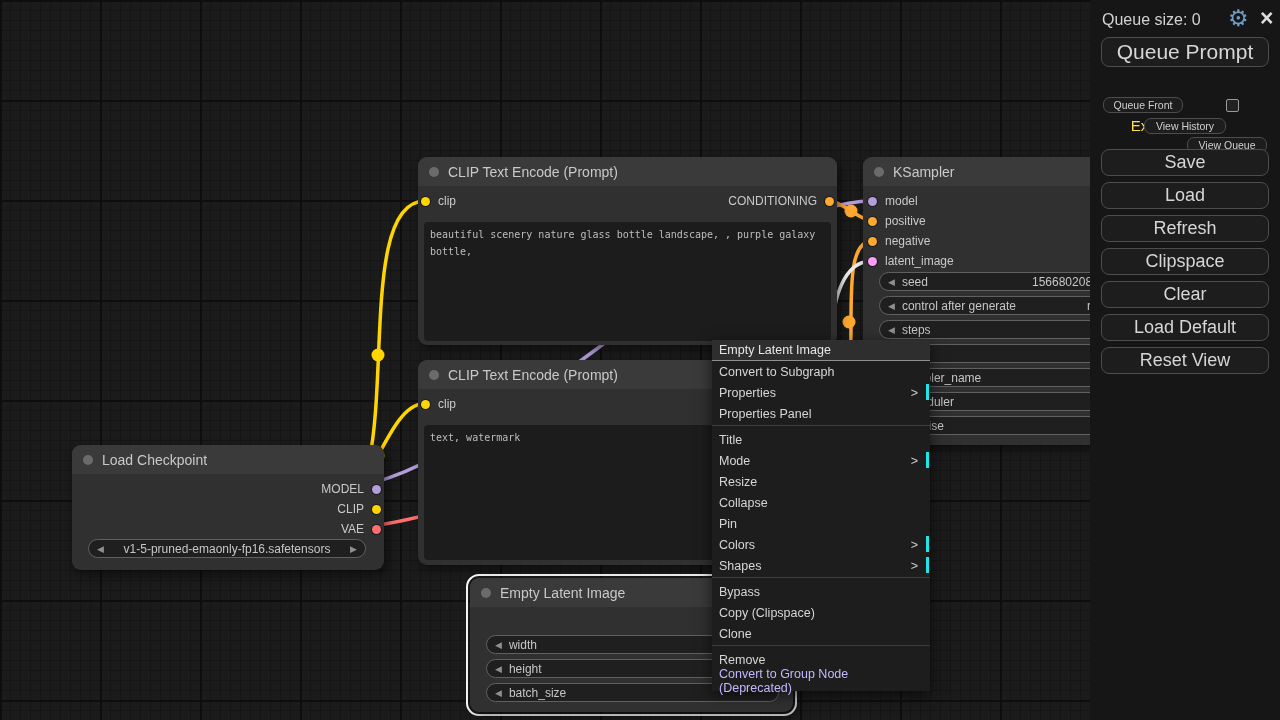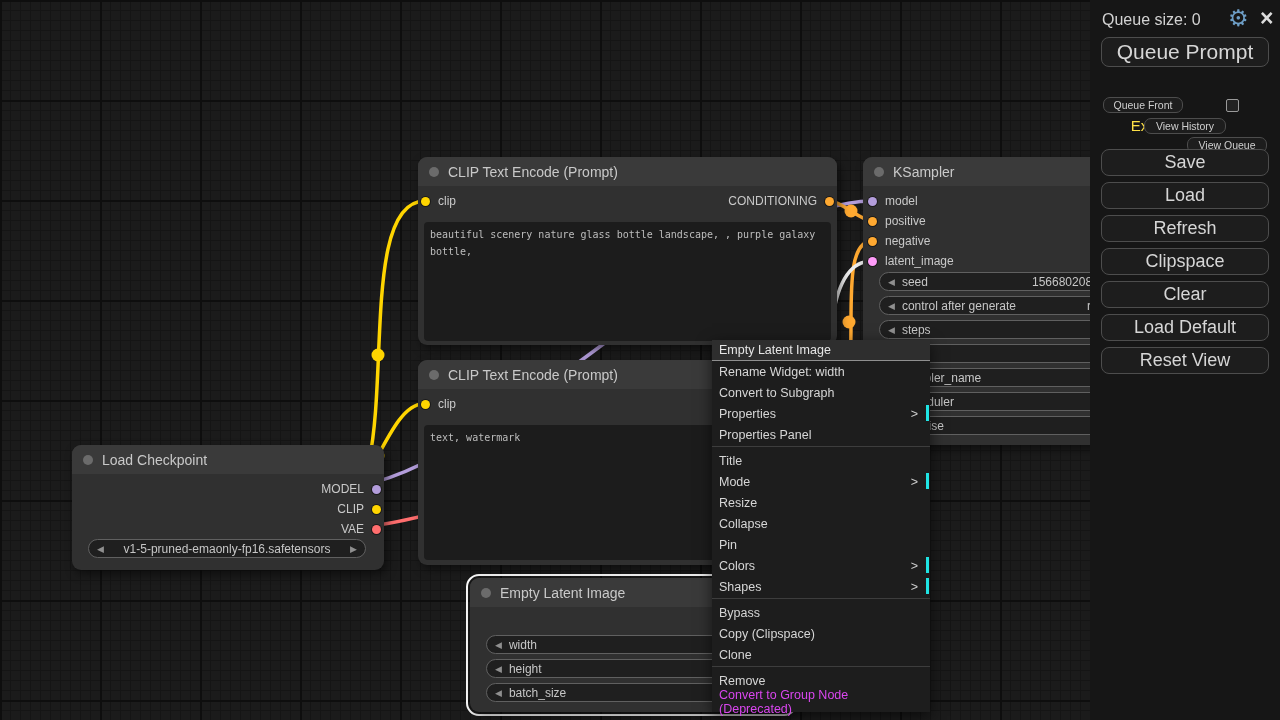--- a/index.html
+++ b/index.html
@@ -62,21 +62,21 @@
   .checkbox { width:13px; height:13px; border:1px solid #9a9a9a; background:#222; border-radius:2px; margin-left:8px; }
   .btn-small { position:absolute; height:16px; background:#1d1d1d; border:1px solid #4d4d4d;
                border-radius:7px; color:#cfcfcf; font-size:10.5px; display:flex; align-items:center; justify-content:center; }
 
   
   #context-menu { position:absolute; left:712px; top:340px; width:218px; z-index:50; background:#1d1d1d;
                   box-shadow:0 4px 14px rgba(0,0,0,.6); font-size:12.5px; }
   .menu-title { height:21px; background:#2e2e2e; border-bottom:1px solid #8f8f8f; color:#e6e6e6;
                 display:flex; align-items:center; padding:0 7px; }
   .menu-item { position:relative; height:21px; color:#d6d6d6; display:flex; align-items:center; padding:0 7px; }
-  .menu-item.disabled { color:#d946ef; }
+  .menu-item.disabled { color:#c4b5fd; }
   .sub-arrow { position:absolute; right:12px; color:#cfcfcf; }
   .caret { position:absolute; right:1px; top:2px; width:3px; height:16px; background:#1fe4e4; }
   .menu-sep { height:4px; border-top:1px solid #3d3d3d; margin-top:1px; }
 </style>
 </head>
 <body>
 
 <div id="stage">
   <div id="canvas"></div>
 
@@ -248,23 +248,20 @@
         <div class="btn btn-big" style="top: 281px;">Clear</div>
         <div class="btn btn-big" style="top: 314px;">Load Default</div>
         <div class="btn btn-big" style="top: 347px;">Reset View</div>
       </div>
   </div>
 
   <div id="context-menu">
     <div class="menu-title">Empty Latent Image</div>
     <div>
         <div class="menu-item">
-          <span>Rename Widget: width</span>
-        </div>
-        <div class="menu-item">
           <span>Convert to Subgraph</span>
         </div>
         <div class="menu-item">
           <span>Properties</span>
           <span class="sub-arrow">&gt;</span>
           <span class="caret"></span>
         </div>
         <div class="menu-item">
           <span>Properties Panel</span>
         </div>

